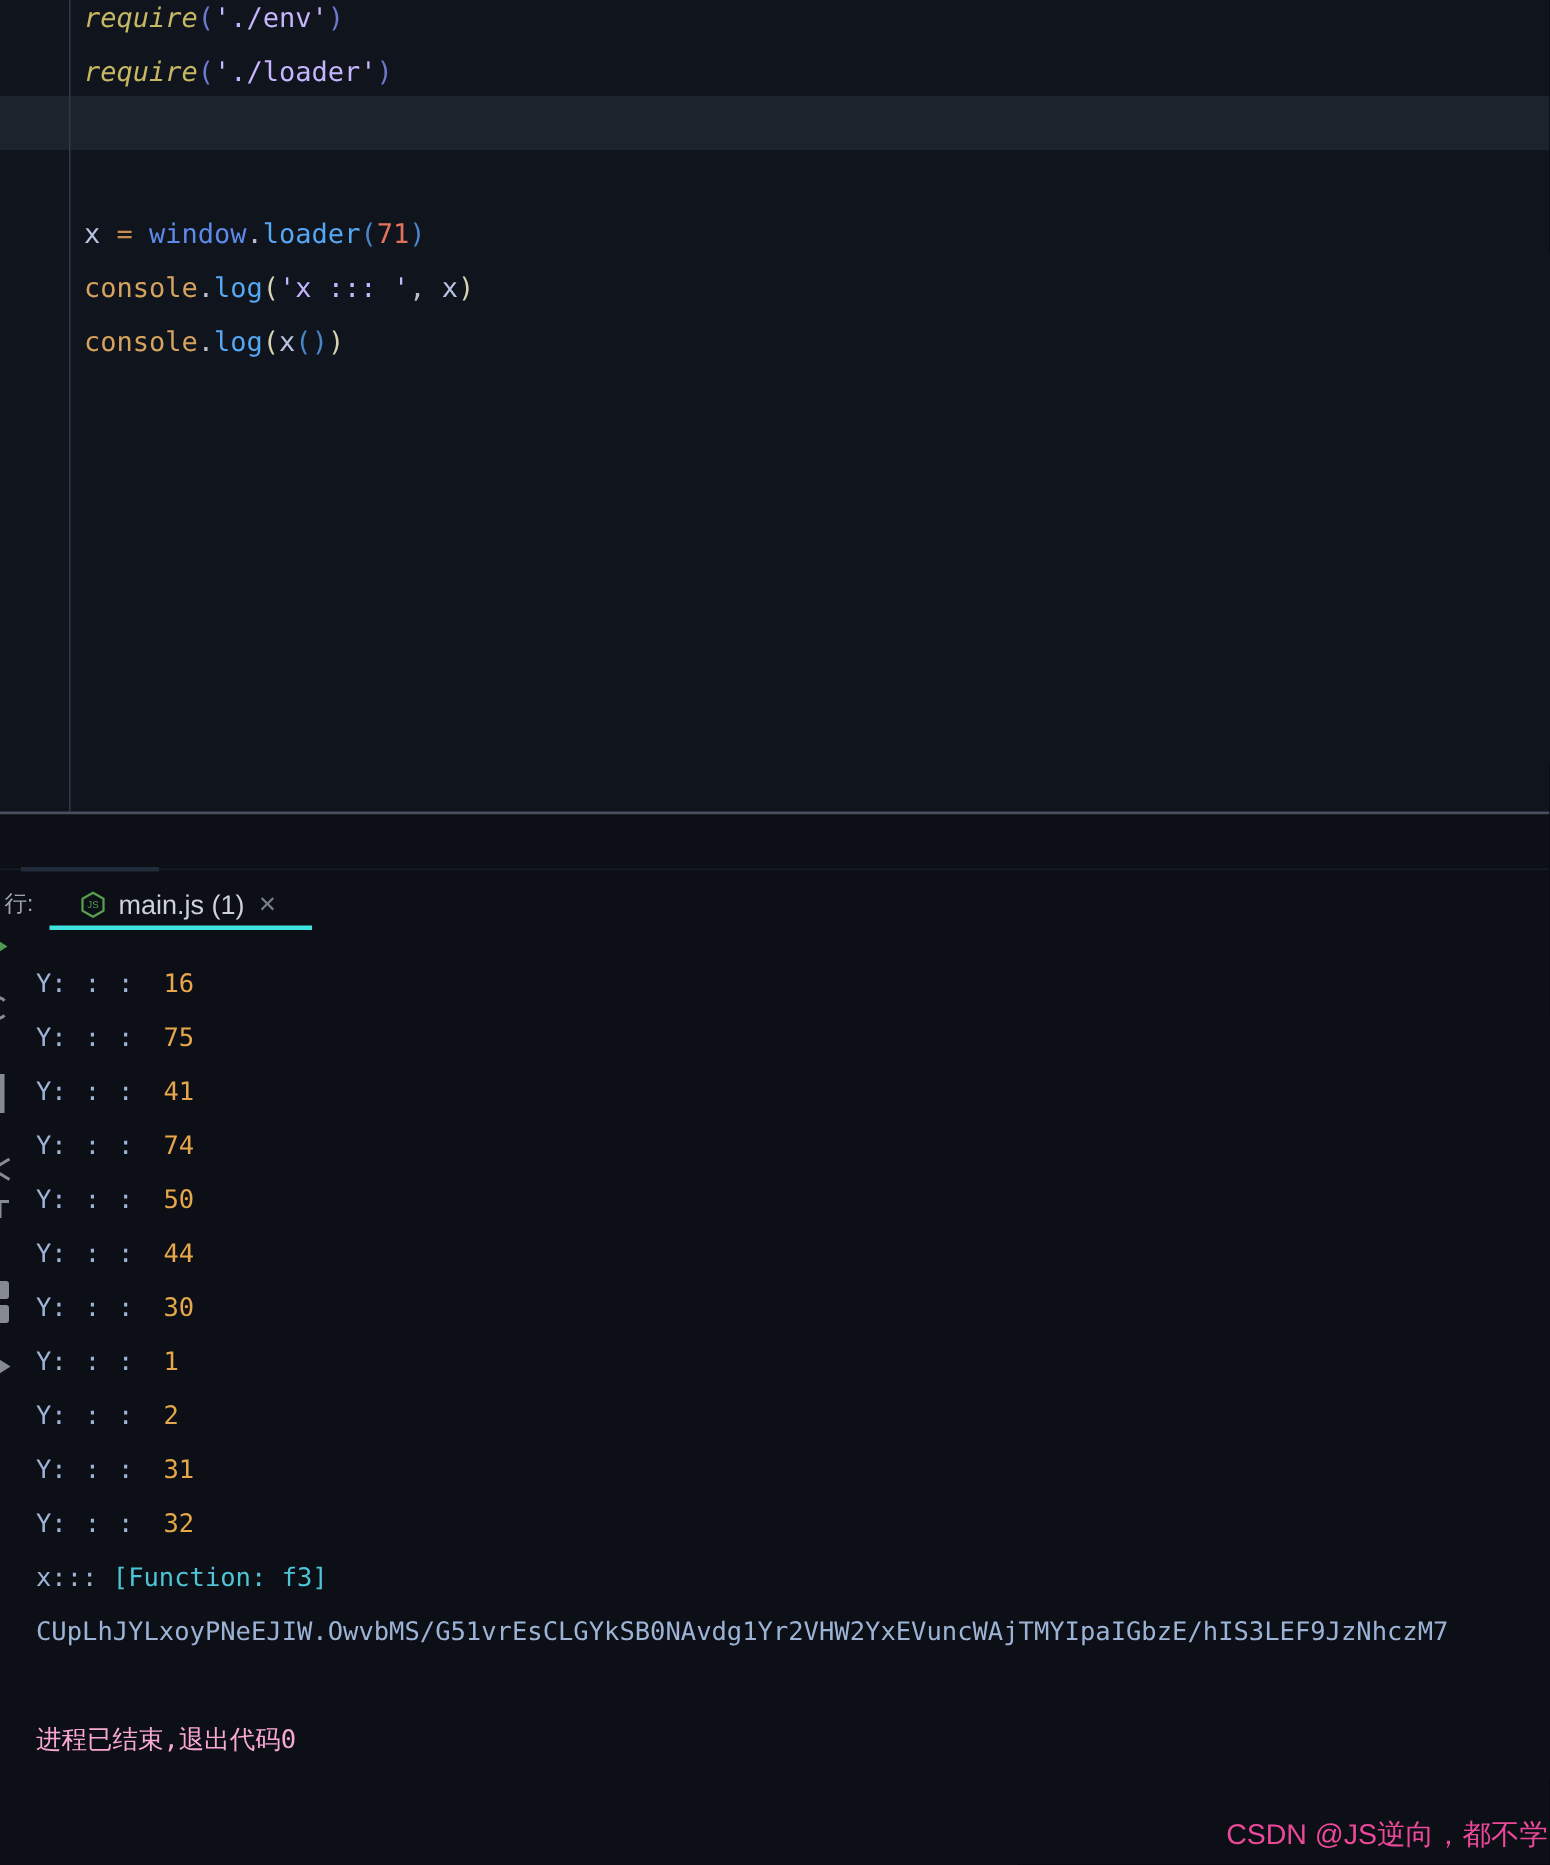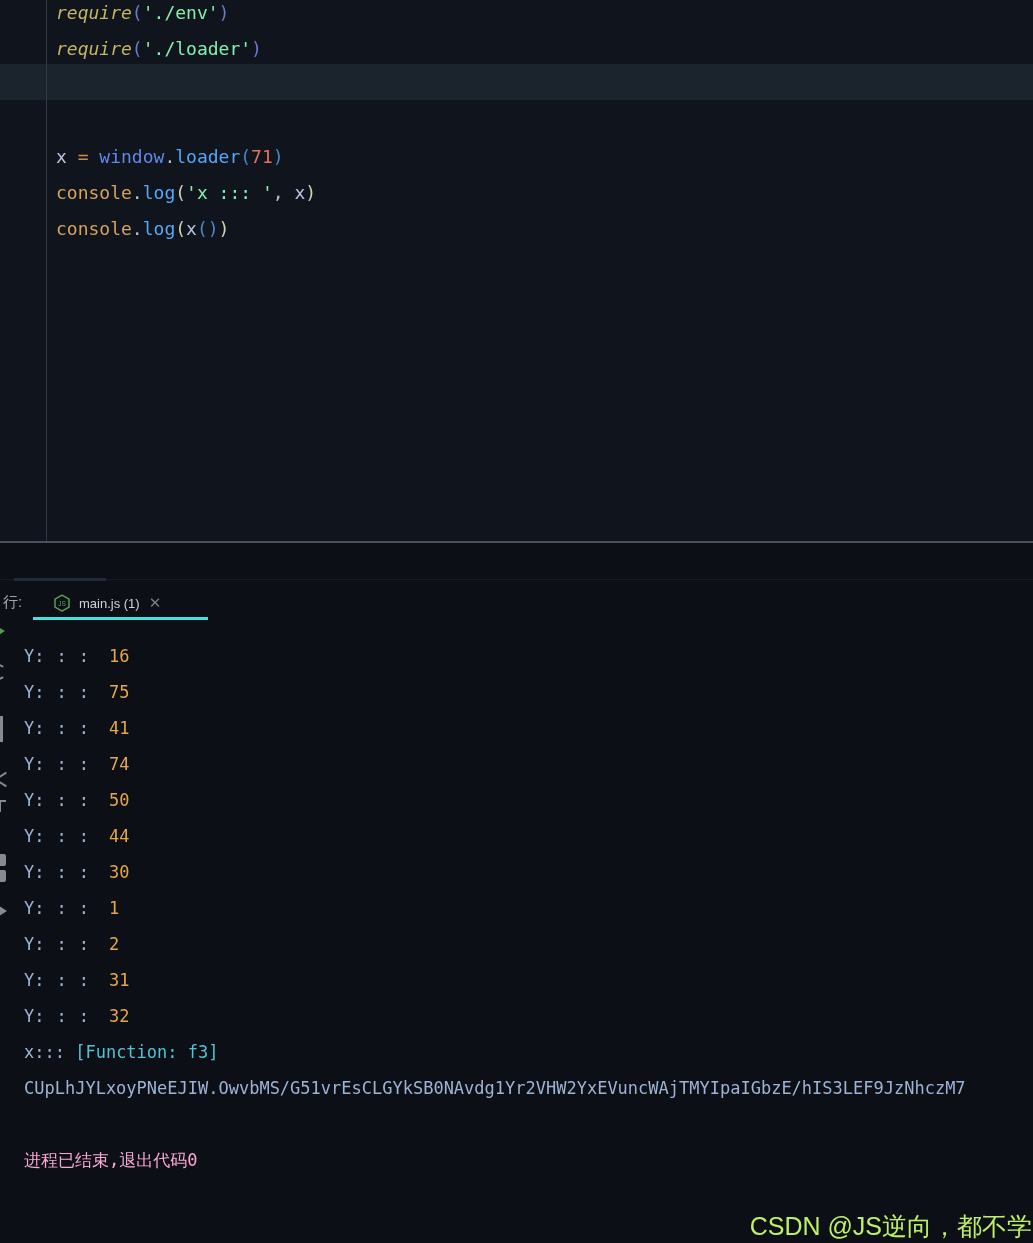--- a/index.html
+++ b/index.html
@@ -11,41 +11,41 @@
   }
   
   .editor { position:absolute; left:0; top:0; width:1033px; height:541px; background:#10141d; }
   .caret-line { position:absolute; left:0; top:64px; width:1033px; height:36px; background:#1b232c; }
   .gutter-line { position:absolute; left:46px; top:0; width:1px; height:541px; background:#333949; }
   .code-lines { position:absolute; left:0; top:-5px; width:1033px; }
   .code-row { height:36px; line-height:36px; padding-left:56px; white-space:pre;
               font-size:18px; font-family:"DejaVu Sans Mono", monospace; }
   .fn   { color:#c6b763; font-style:italic; }
   .pv   { color:#6b79ce; }
-  .str  { color:#86efac;margin-top:24px; }
+  .str  { color:#c4b5fd;margin-top:24px; }
   .var  { color:#bac4e2; }
   .op   { color:#cb8c4d; }
   .obj  { color:#5d8ae8; }
   .pun  { color:#b9bec8; }
   .mth  { color:#56a8f5; }
   .pb   { color:#4a85c9; }
   .num  { color:#e5735c; }
   .gobj { color:#d6a35e;text-align:center; }
   .py   { color:#d6d3b4; }
   
   .splitter { position:absolute; left:0; top:541px; width:1033px; height:2px; background:#4a4e5e; }
   
   .console { position:absolute; left:0; top:543px; width:1033px; height:700px; background:#0c0f16; }
   .tabstrip-border { position:absolute; left:0; top:36px; width:1033px; height:1px; background:#171c26; }
   .tabstrip-border-hl { position:absolute; left:14px; top:35px; width:92px; height:3px; background:#222b39; }
   .run-label { position:absolute; left:3px; top:50px; font-size:15px; color:#a0a5ad;
                font-family:"Liberation Sans", sans-serif; }
   .tab { position:absolute; left:33px; top:46px; height:28px; display:flex; align-items:center;
          padding-left:20px; cursor:default; }
-  .tab-label { font-size:13px; color:#ced3da; margin-left:8px;
+  .tab-label { font-size:18px; color:#ced3da; margin-left:8px;
                font-family:"Liberation Sans", sans-serif; }
   .tab-close { font-size:15px; color:#787d86; margin-left:9px;
                font-family:"Liberation Sans", sans-serif; }
   .tab-underline { position:absolute; left:33px; top:74px; width:175px; height:3px; background:#3fe3e0; }
   
   .out { position:absolute; left:0; top:95px; width:1019px; }
   .crow { height:36px; line-height:36px; padding-left:24px; white-space:pre; font-size:17px; }
   .ci { color:#9db3d6; }
   .cn { color:#e6a649; }
   .cc { color:#4ec4d6; }
@@ -64,21 +64,21 @@
   .frag-chev1 { left:-2px; top:231px; width:9px; height:2px; background:#868b93; transform:rotate(-32deg); }
   .frag-chev2 { left:-2px; top:240px; width:9px; height:2px; background:#868b93; transform:rotate(32deg); }
   .frag-corner-h { left:-1px; top:257px; width:7px; height:2px; background:#868b93; }
   .frag-corner-v { left:-1px; top:257px; width:2px; height:12px; background:#868b93; }
   .frag-sq1 { left:-2px; top:311px; width:8px; height:12px; background:#868b93; border-radius:2px; }
   .frag-sq2 { left:-2px; top:327px; width:8px; height:12px; background:#868b93; border-radius:2px; }
   .frag-tri { left:-4px; top:361px; width:0; height:0;
               border-top:7px solid transparent; border-bottom:7px solid transparent;
               border-left:11px solid #868b93; }
   
-  .watermark { position:absolute; right:1px; top:1210px; font-size:25px; color:#bef264;
+  .watermark { position:absolute; right:1px; top:1210px; font-size:19px; color:#ec4899;
                font-family:"Liberation Sans", sans-serif; white-space:nowrap; }
   .node-icon { display:block; }
 </style>
 </head>
 <body>
 
 <div class="screen">
 
   <div class="editor">
     <div class="caret-line"></div>

